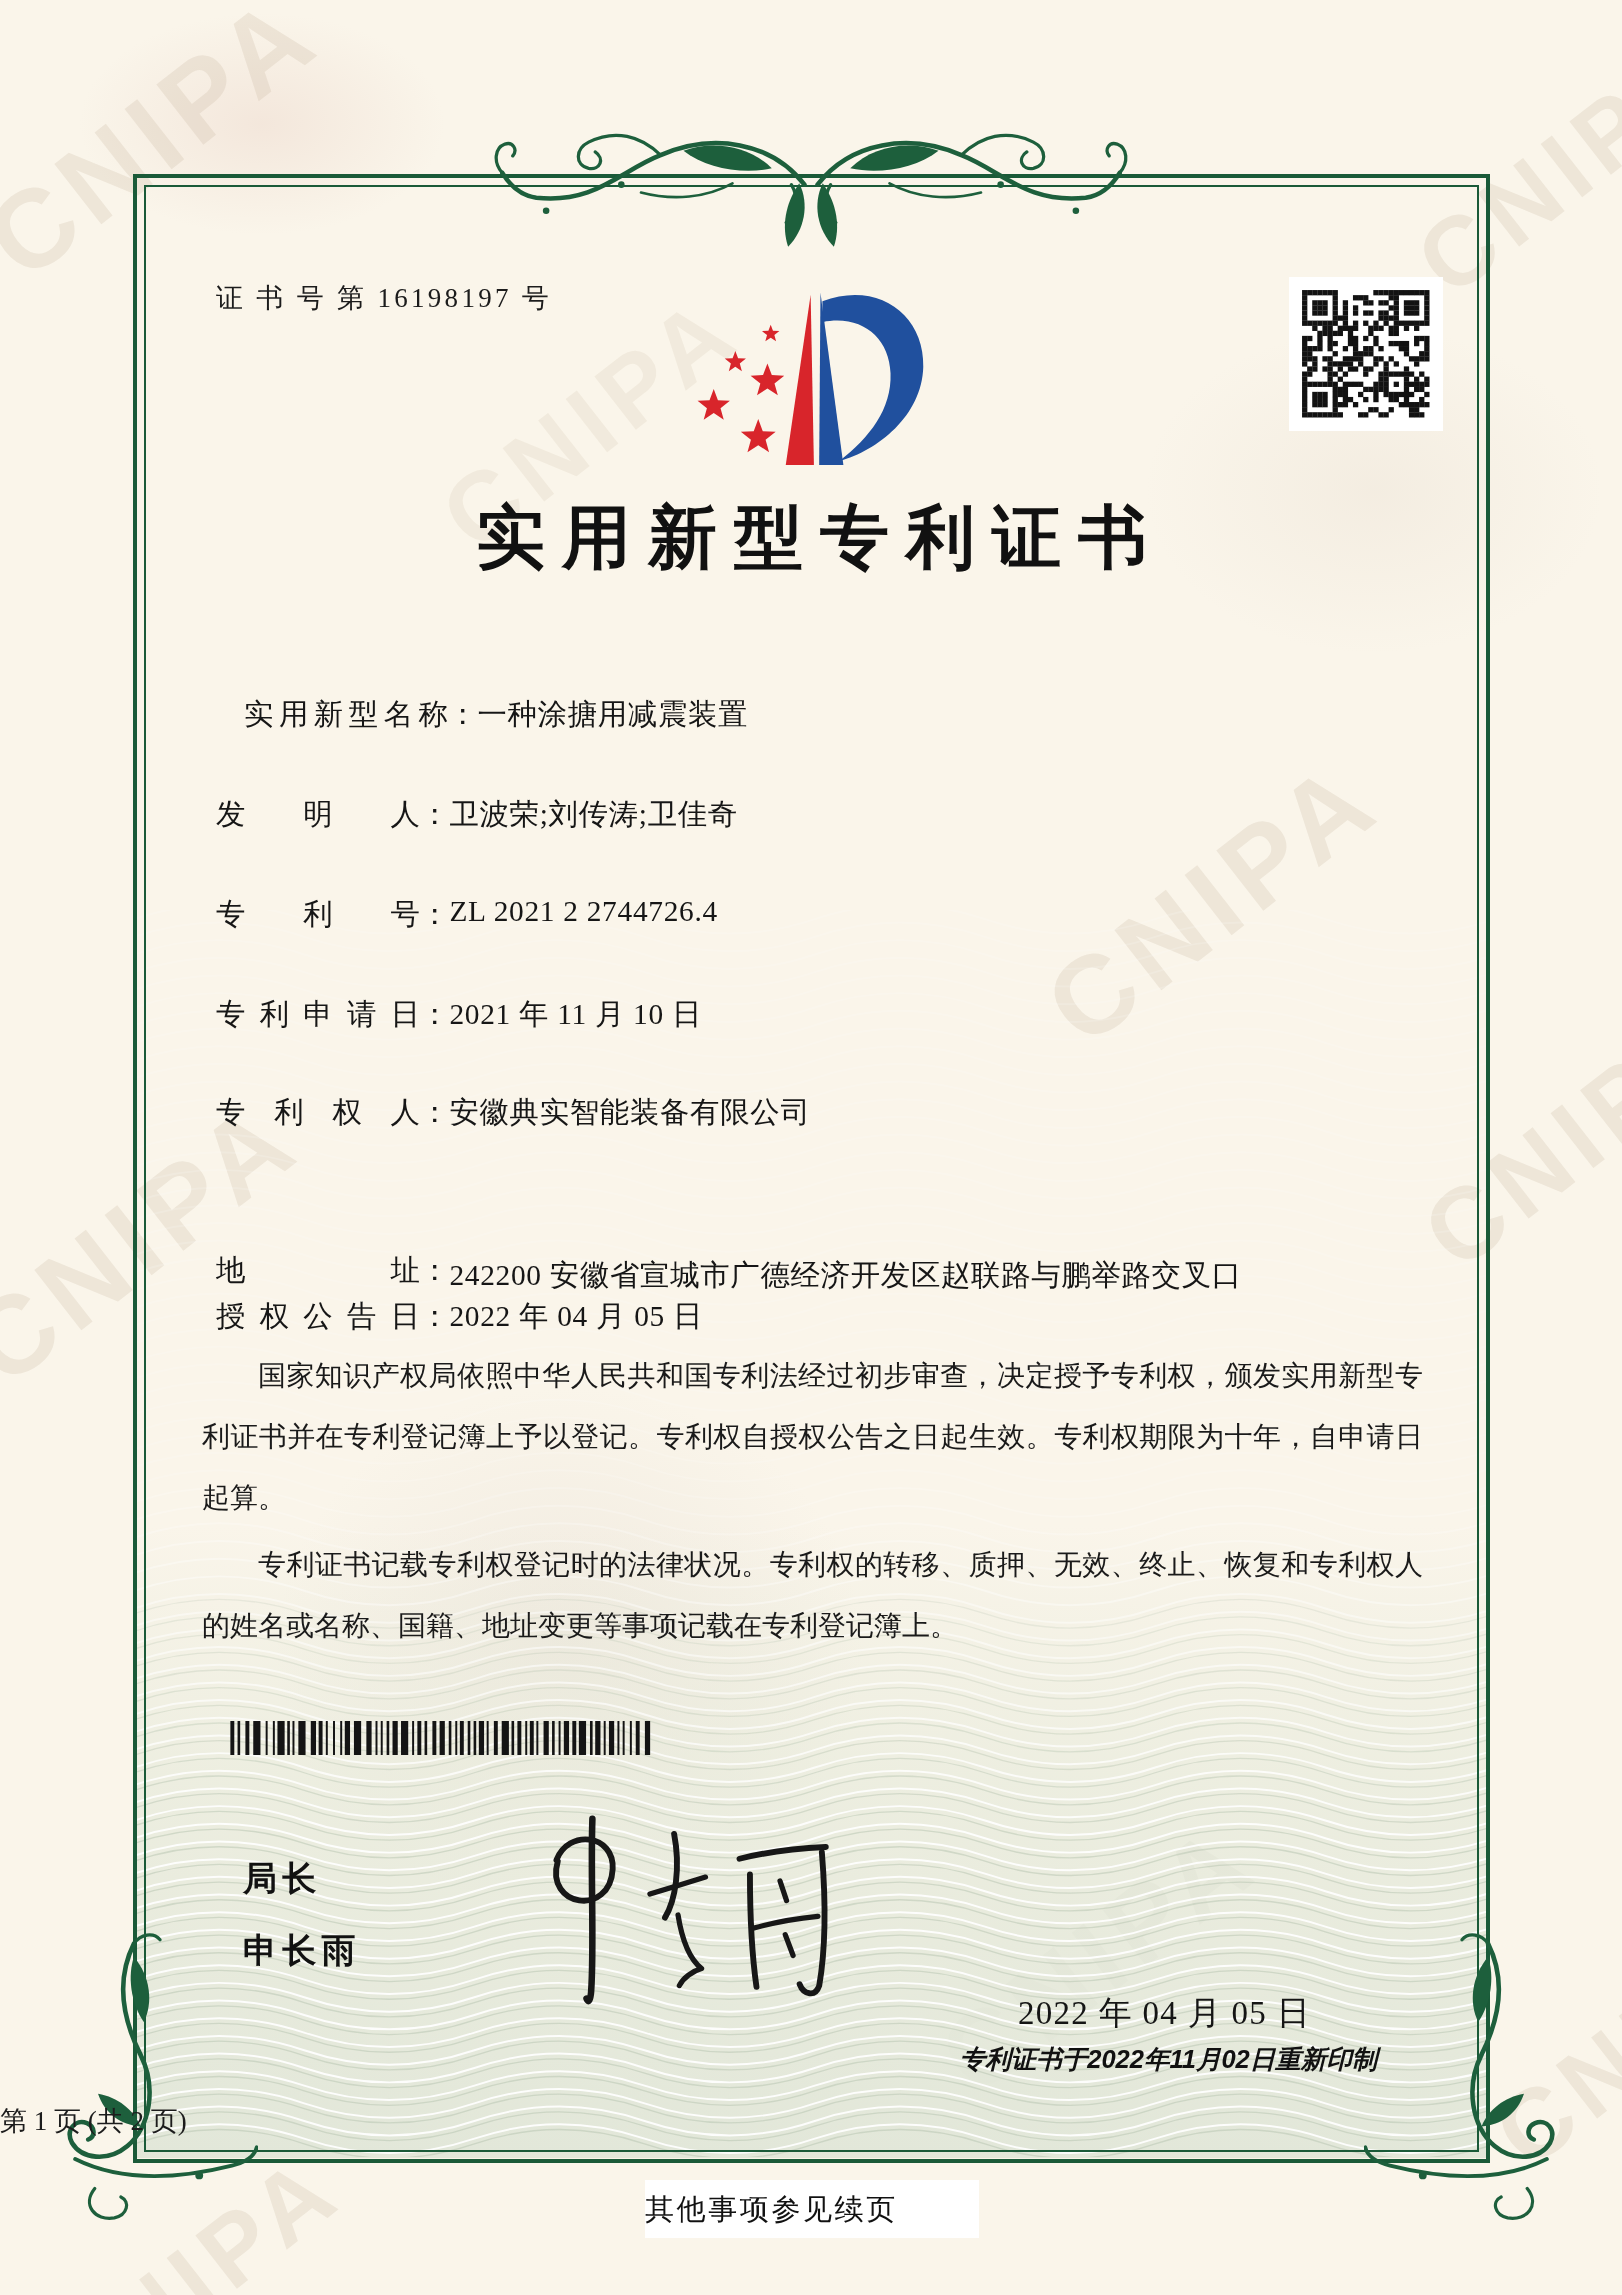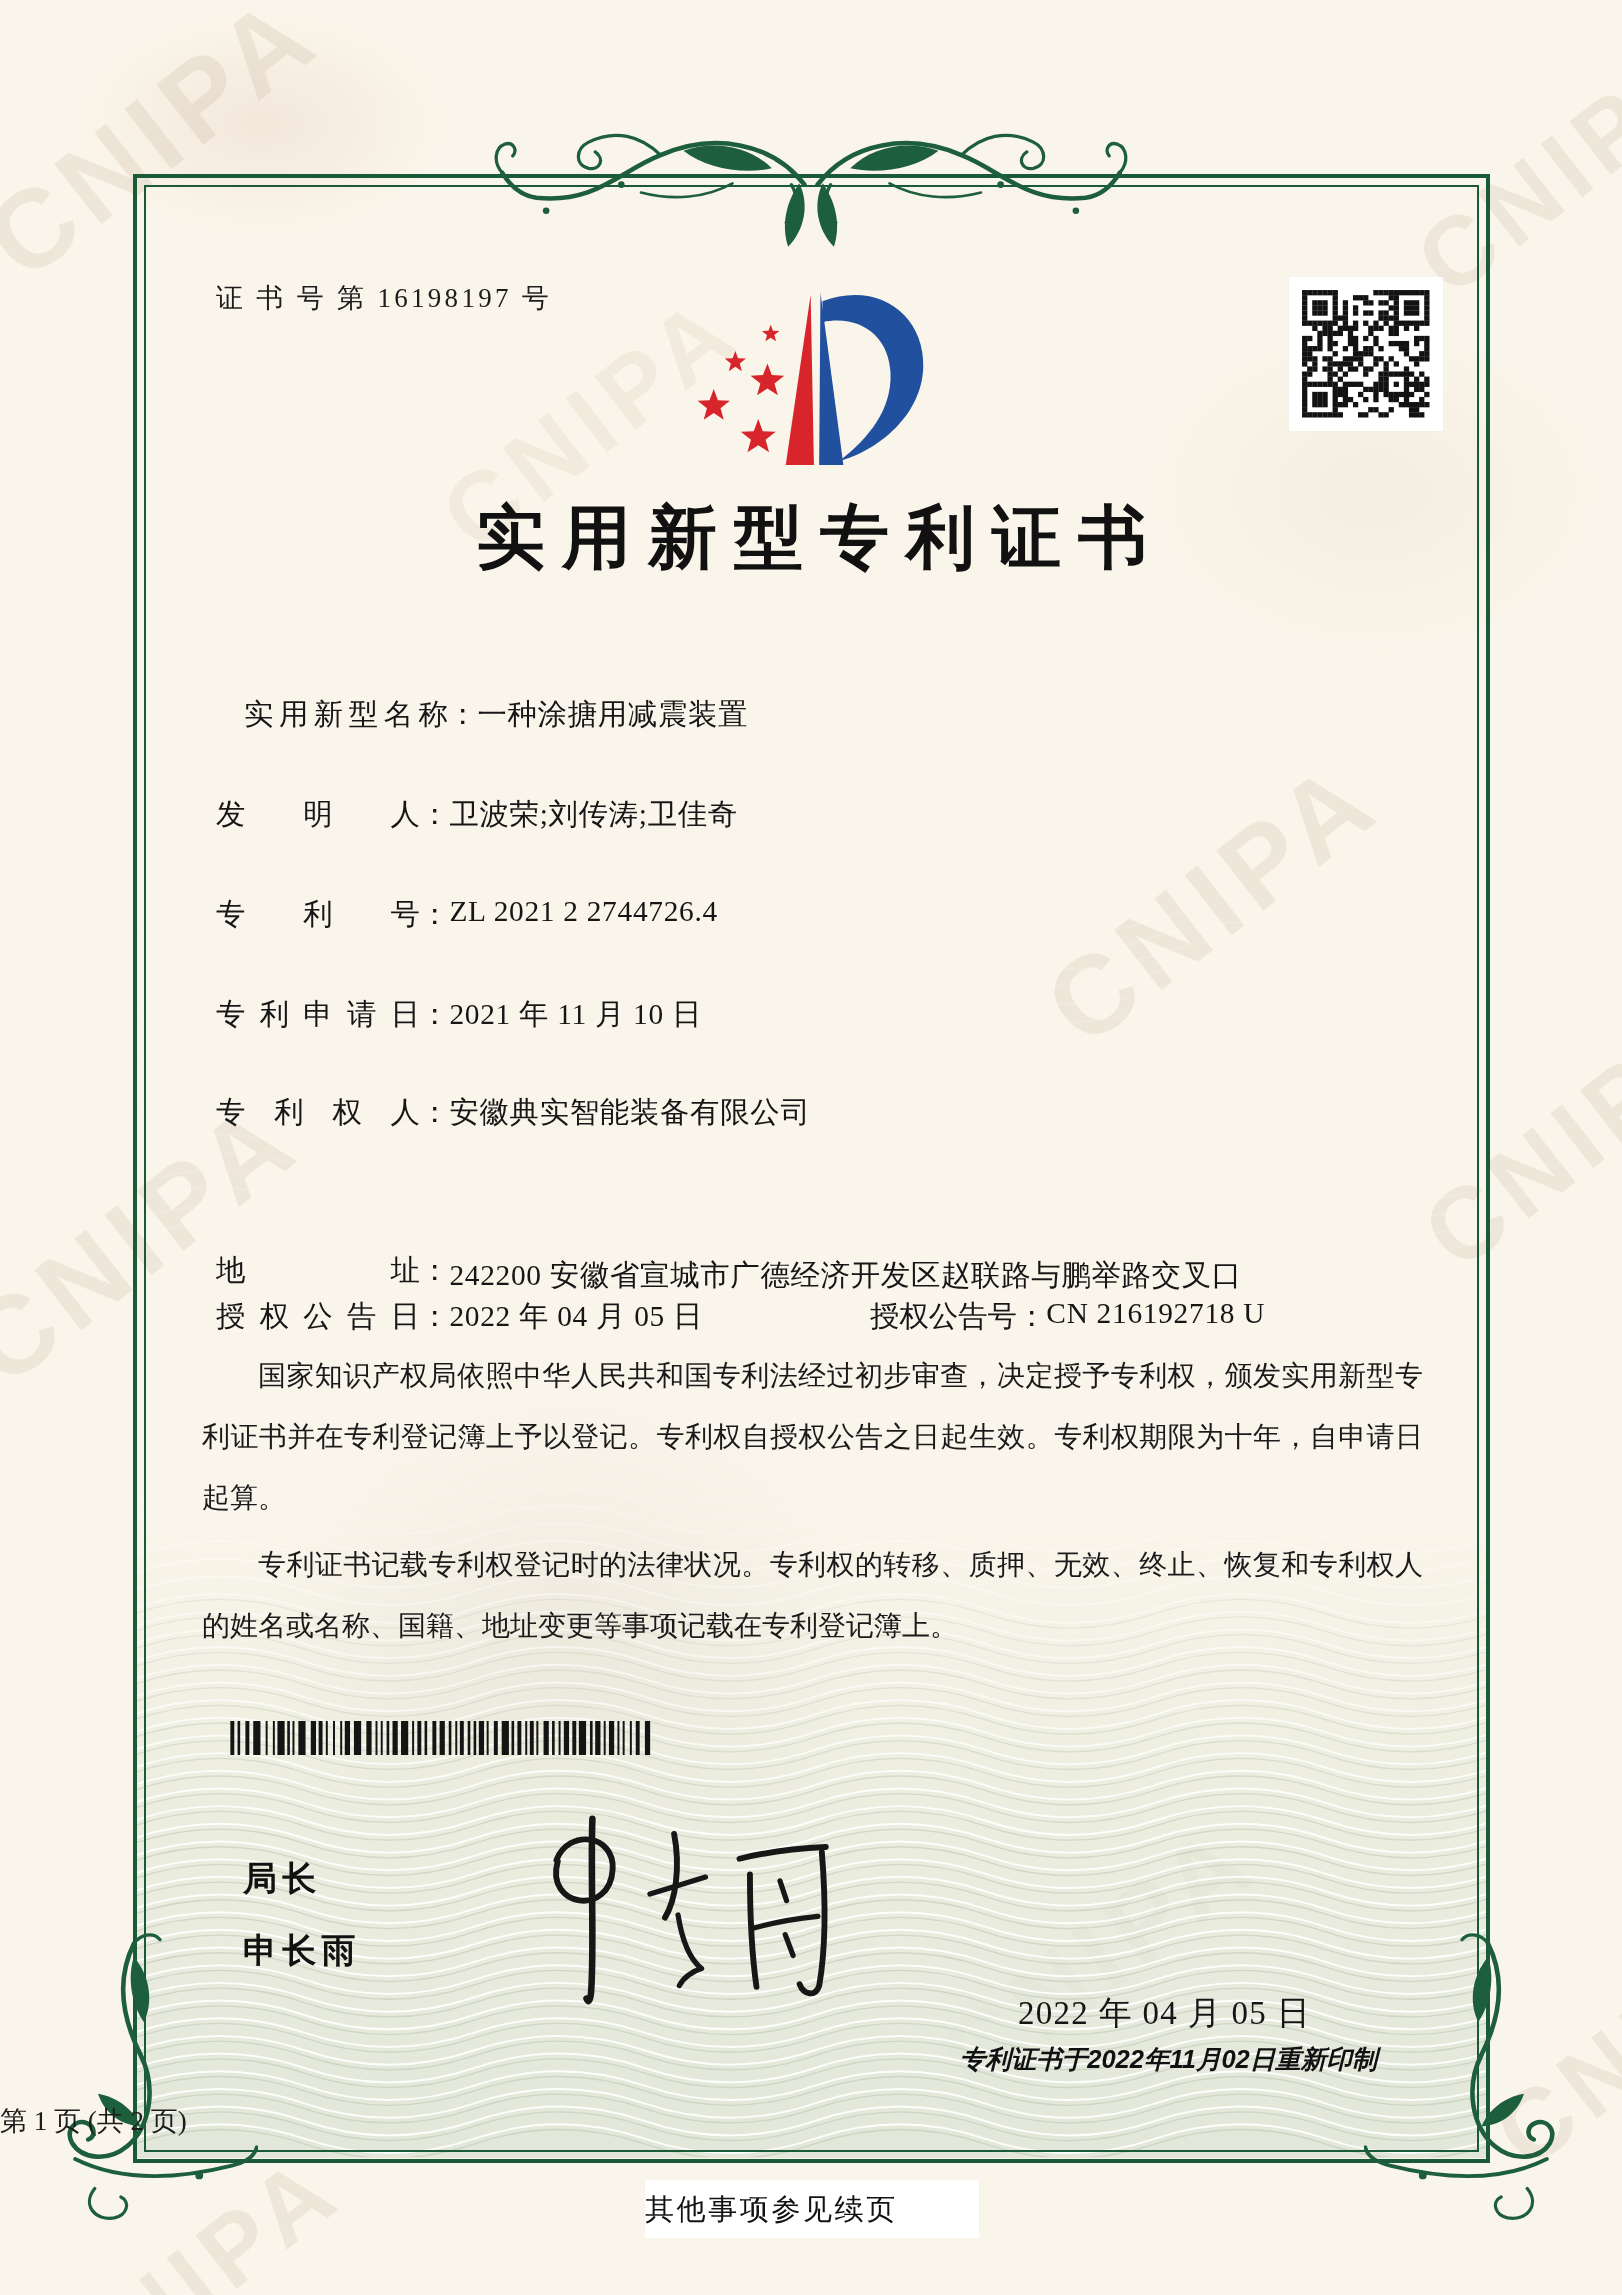--- a/index.html
+++ b/index.html
@@ -580,23 +580,20 @@
   </div>
   <div class="frow" style="top:1093px;">
     <span class="flabel">专利权人</span><span class="fcolon">：</span><span class="fvalue">安徽典实智能装备有限公司</span>
   </div>
   <div class="frow" style="top:1251px;">
     <span class="flabel">地址</span><span class="fcolon">：</span><span class="fvalue wrapval">242200 安徽省宣城市广德经济开发区赵联路与鹏举路交叉口</span>
   </div>
   <div class="frow" style="top:1297px;">
     <span class="flabel">授权公告日</span><span class="fcolon">：</span><span class="fvalue">2022 年 04 月 05 日</span>
   </div>
-  <div class="frow2" style="top:1297px;">
-    <span>授权公告号</span><span class="fcolon">：</span><span class="fvalue">CN 216192718 U</span>
-  </div>
 
   <div class="paras">
     <p>国家知识产权局依照中华人民共和国专利法经过初步审查，决定授予专利权，颁发实用新型专利证书并在专利登记簿上予以登记。专利权自授权公告之日起生效。专利权期限为十年，自申请日起算。</p>
     <p>专利证书记载专利权登记时的法律状况。专利权的转移、质押、无效、终止、恢复和专利权人的姓名或名称、国籍、地址变更等事项记载在专利登记簿上。</p>
   </div>
 
   <svg class="orn" style="left:230px;top:1721px;" width="429" height="34" id="barcode-svg" viewBox="0 0 655 52">
       <rect x="0" y="0" width="6" height="52" fill="#141414"></rect>
       <rect x="11" y="0" width="4" height="52" fill="#141414"></rect>
       <rect x="23" y="0" width="6" height="52" fill="#141414"></rect>

